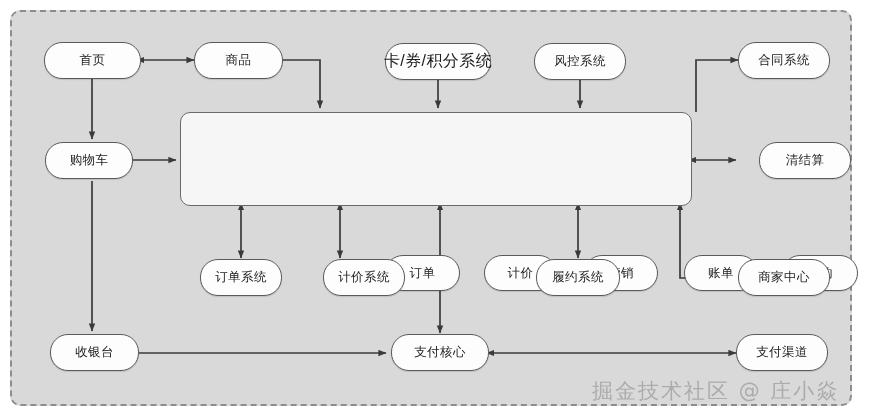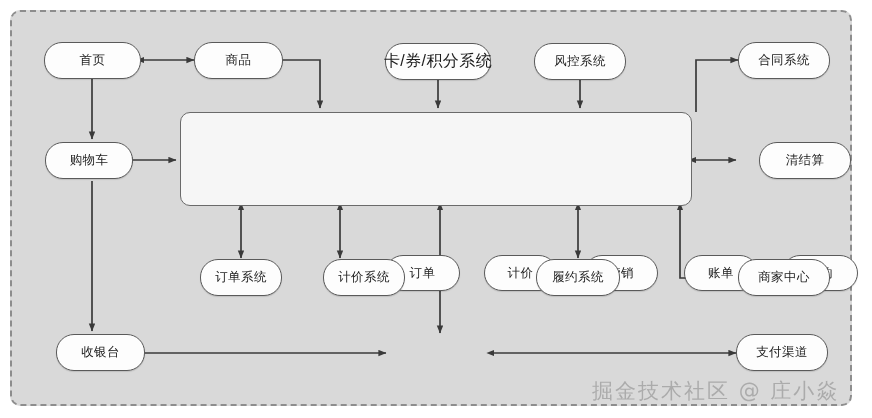--- a/index.html
+++ b/index.html
@@ -185,24 +185,27 @@
   </div>
 
   <div class="node" style="left:536px;top:259px;width:84px;height:37px;">
     <span>履约系统</span>
   </div>
 
   <div class="node" style="left:738px;top:259px;width:92px;height:37px;">
     <span>商家中心</span>
   </div>
 
-  <div class="node" style="left:56px;top:334px;width:89px;height:37px;">
+  <div class="node" style="left:50px;top:334px;width:89px;height:37px;">
     <span>收银台</span>
   </div>
 
+  <div class="node" style="left:391px;top:334px;width:98px;height:37px;">
+    <span>支付核心</span>
+  </div>
 
   <div class="node" style="left:736px;top:334px;width:92px;height:37px;">
     <span>支付渠道</span>
   </div>
 
   <div id="watermark">掘金技术社区 @ 庄小焱</div>
 
 </div>
 
 </body></html>

